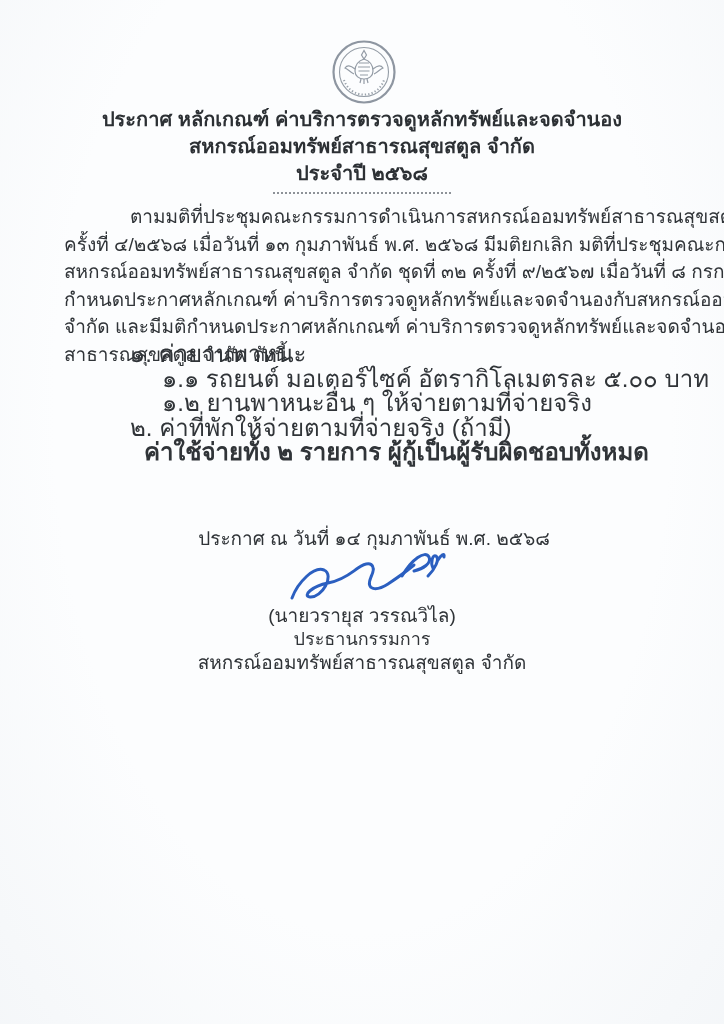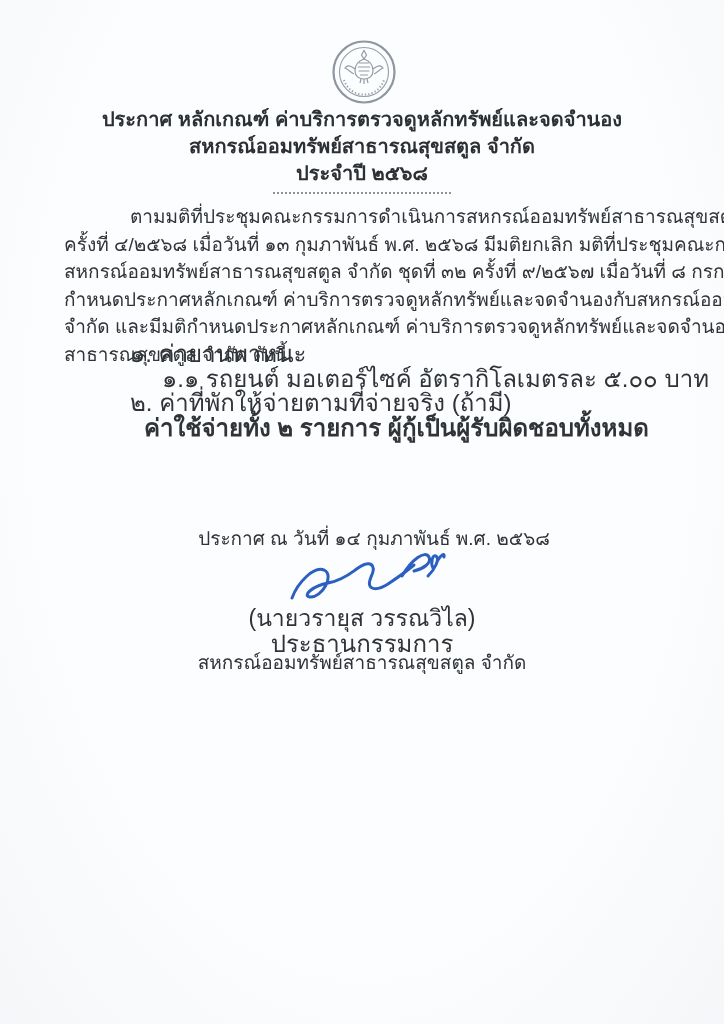--- a/index.html
+++ b/index.html
@@ -46,25 +46,25 @@
     font-size:19px;color:#303438;white-space:nowrap;
   }
   .announce-line{
     position:absolute;top:523px;left:0;width:100%;
     text-align:center;font-size:19px;color:#303438;
     transform:translateX(12px);
   }
   .signature{position:absolute;left:282px;top:546px;width:176px;height:64px;}
   .signer-name{
     position:absolute;top:600px;left:0;width:100%;
-    text-align:center;font-size:23px;color:#303438;
+    text-align:center;font-size:19px;color:#303438;
   }
   .signer-title{
     position:absolute;top:624px;left:0;width:100%;
-    text-align:center;font-size:24px;color:#303438;
+    text-align:center;font-size:18px;color:#303438;
   }
   .signer-org{
     position:absolute;top:647px;left:0;width:100%;
     text-align:center;font-size:19px;color:#303438;
   }
 </style>
 </head>
 <body>
 
 <div class="page">
@@ -102,20 +102,21 @@
     <div class="para-line">ครั้งที่ ๔/๒๕๖๘  เมื่อวันที่ ๑๓  กุมภาพันธ์ พ.ศ. ๒๕๖๘  มีมติยกเลิก มติที่ประชุมคณะกรรมการดำเนินการ</div>
     <div class="para-line">สหกรณ์ออมทรัพย์สาธารณสุขสตูล จำกัด ชุดที่ ๓๒ ครั้งที่ ๙/๒๕๖๗ เมื่อวันที่ ๘ กรกฎาคม พ.ศ. ๒๕๖๗</div>
     <div class="para-line">กำหนดประกาศหลักเกณฑ์ ค่าบริการตรวจดูหลักทรัพย์และจดจำนองกับสหกรณ์ออมทรัพย์สาธารณสุขสตูล</div>
     <div class="para-line">จำกัด และมีมติกำหนดประกาศหลักเกณฑ์ ค่าบริการตรวจดูหลักทรัพย์และจดจำนองกับสหกรณ์ออมทรัพย์</div>
     <div class="para-line">สาธารณสุขสตูล จำกัด ดังนี้</div>
   </div>
 
   <div class="fee-list">
     <div class="fee-item">๑. ค่ายานพาหนะ</div>
     <div class="fee-item lvl2">๑.๑ รถยนต์ มอเตอร์ไซค์ อัตรากิโลเมตรละ ๕.๐๐ บาท</div>
+    <div class="fee-item lvl2">๑.๒ ยานพาหนะอื่น ๆ ให้จ่ายตามที่จ่ายจริง</div>
     <div class="fee-item">๒. ค่าที่พักให้จ่ายตามที่จ่ายจริง (ถ้ามี)</div>
     <div class="fee-item lvl1x">ค่าใช้จ่ายทั้ง ๒ รายการ ผู้กู้เป็นผู้รับผิดชอบทั้งหมด</div>
   </div>
 
 
   <div class="announce-line">ประกาศ ณ  วันที่ ๑๔  กุมภาพันธ์  พ.ศ. ๒๕๖๘</div>
 
   <div class="signature">
     <svg width="176" height="64" viewBox="0 0 176 64" aria-hidden="true">
       <g stroke="#2b5fc0" stroke-width="3" fill="none" stroke-linecap="round" stroke-linejoin="round">

